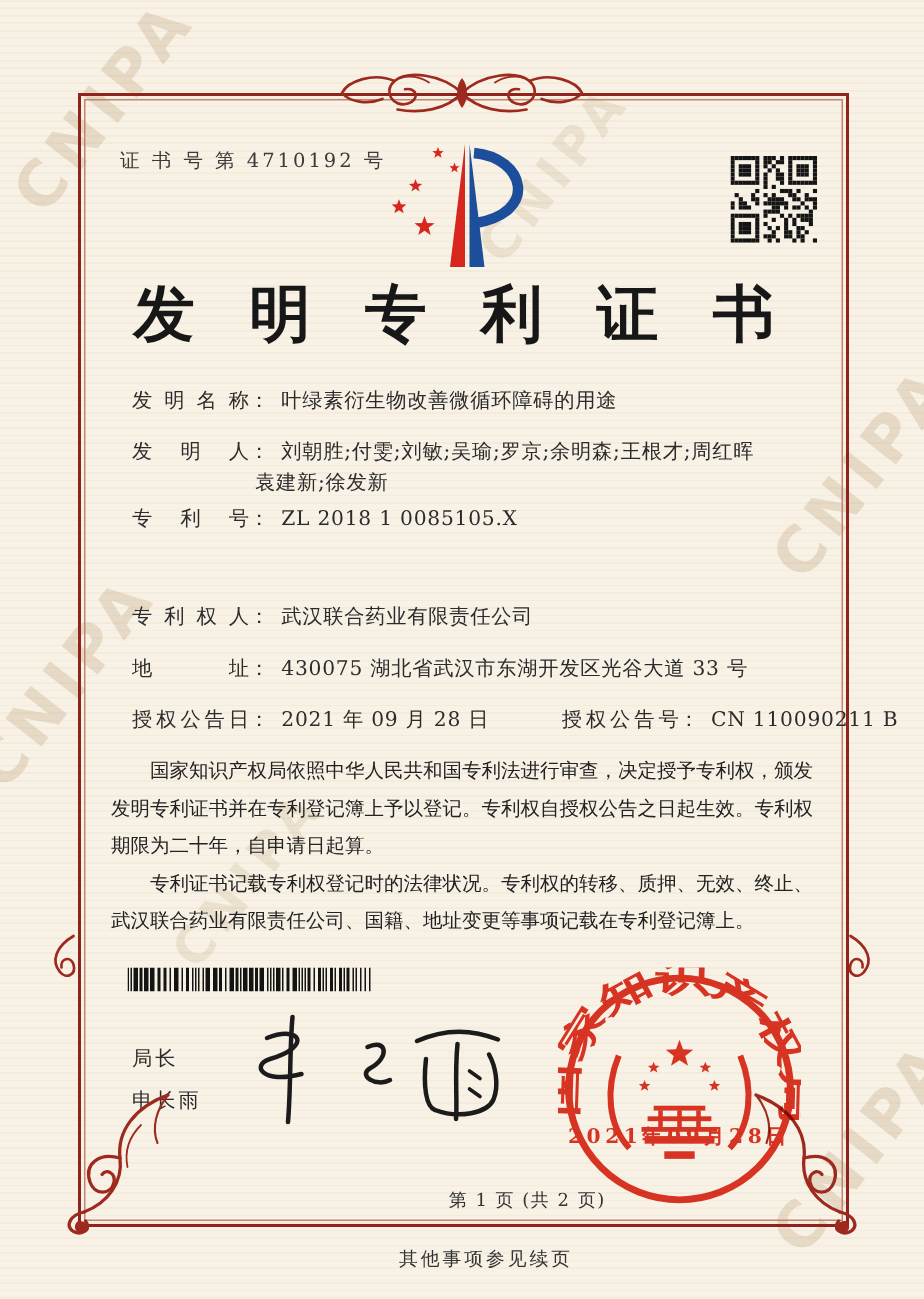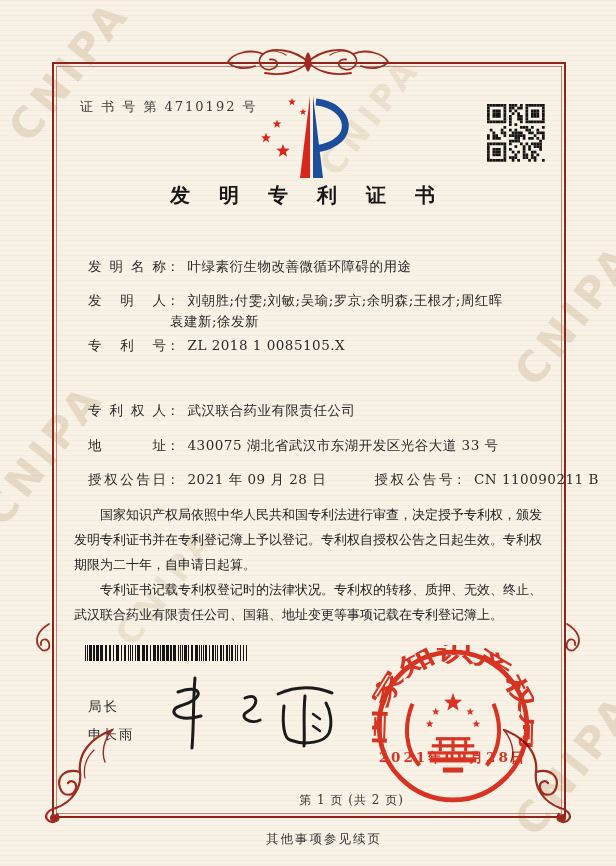--- a/index.html
+++ b/index.html
@@ -19,21 +19,21 @@
   .wm.small { font-size:34px; color:rgba(176,147,104,0.18); }
   .frame { position:absolute; left:52px; top:62px; width:514px; height:756px;
            border:2px solid #8e241c; z-index:1; }
   .frame-inner { position:absolute; left:2px; top:2px; right:2px; bottom:2px;
            border:1px solid #c08570; }
   .cert-no { position:absolute; left:80px; top:98px; font-size:13px;
              letter-spacing:2px; color:#3a3a3a; z-index:2; }
   .logo { position:absolute; left:250px; top:90px; z-index:2; }
   .qr { position:absolute; left:487px; top:104px; width:58px; height:58px; z-index:2; fill:#141414; }
   .title { position:absolute; left:0; top:182px; width:100%; text-align:center;
-           font-size:20px; font-weight:bold; letter-spacing:11px; color:#171717; z-index:2; }
+           font-size:41px; font-weight:bold; letter-spacing:11px; color:#171717; z-index:2; }
   .row { position:absolute; left:88px; font-size:13.5px; color:#2b2b2b; z-index:2; white-space:nowrap; }
   .flabel { display:inline-block; width:78px; text-align:justify; text-align-last:justify; }
   .colon { display:inline-block; margin-right:8px; }
   .fvalue { letter-spacing:0.5px; }
   .row2nd { margin-left:44px; display:inline-block; }
   .body-text { position:absolute; left:74px; top:503px; width:468px; z-index:2;
                font-size:13px; line-height:1.92; text-align:justify; color:#222; }
   .body-text p { text-indent:2em; }
   .barcode { position:absolute; left:85px; top:645px; width:168px; height:16px; z-index:2; fill:#141414; }
   .signer { position:absolute; left:88px; top:694px; z-index:2; font-size:13.5px;font-family:Liberation Mono, monospace; }

